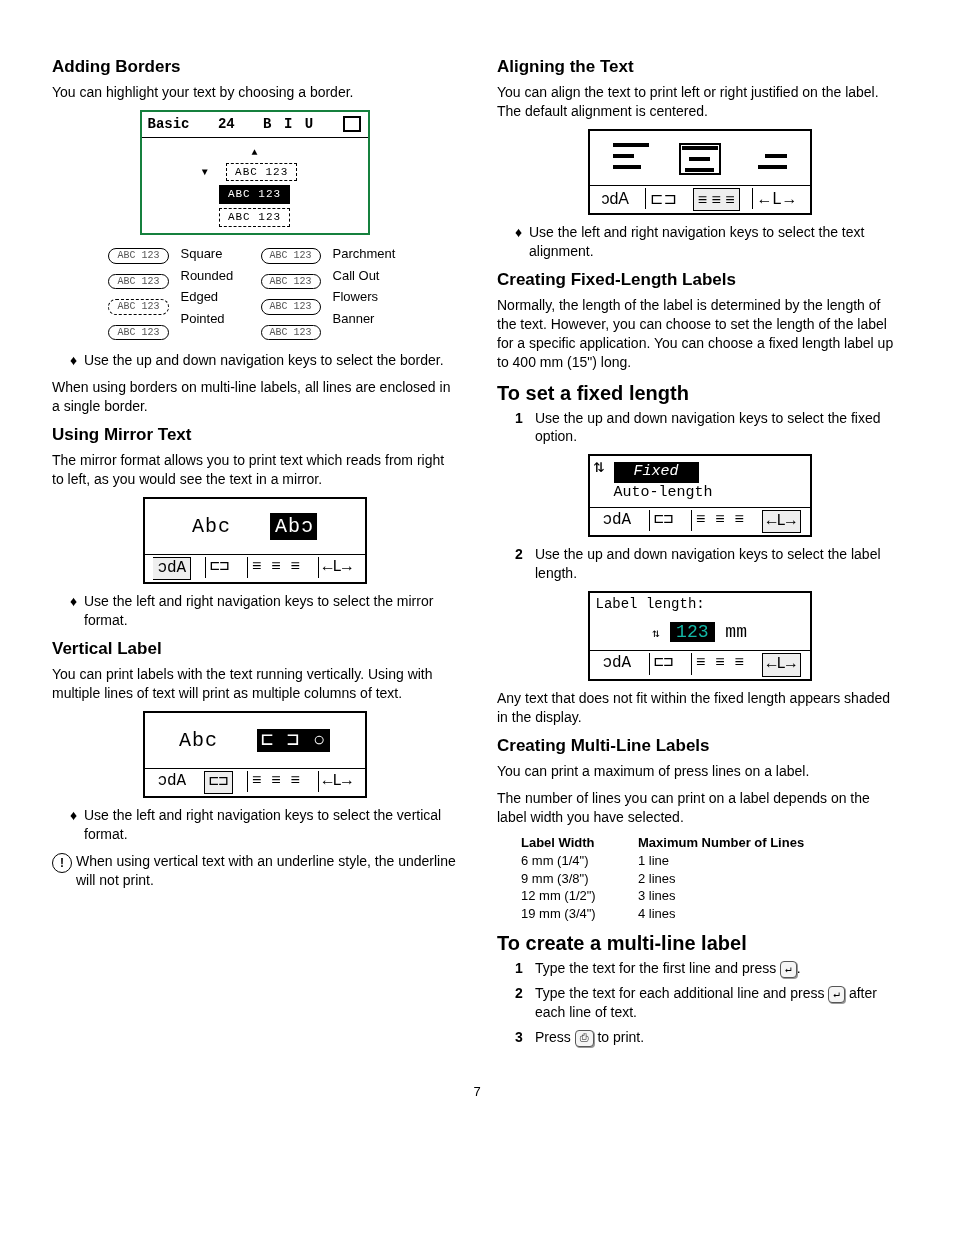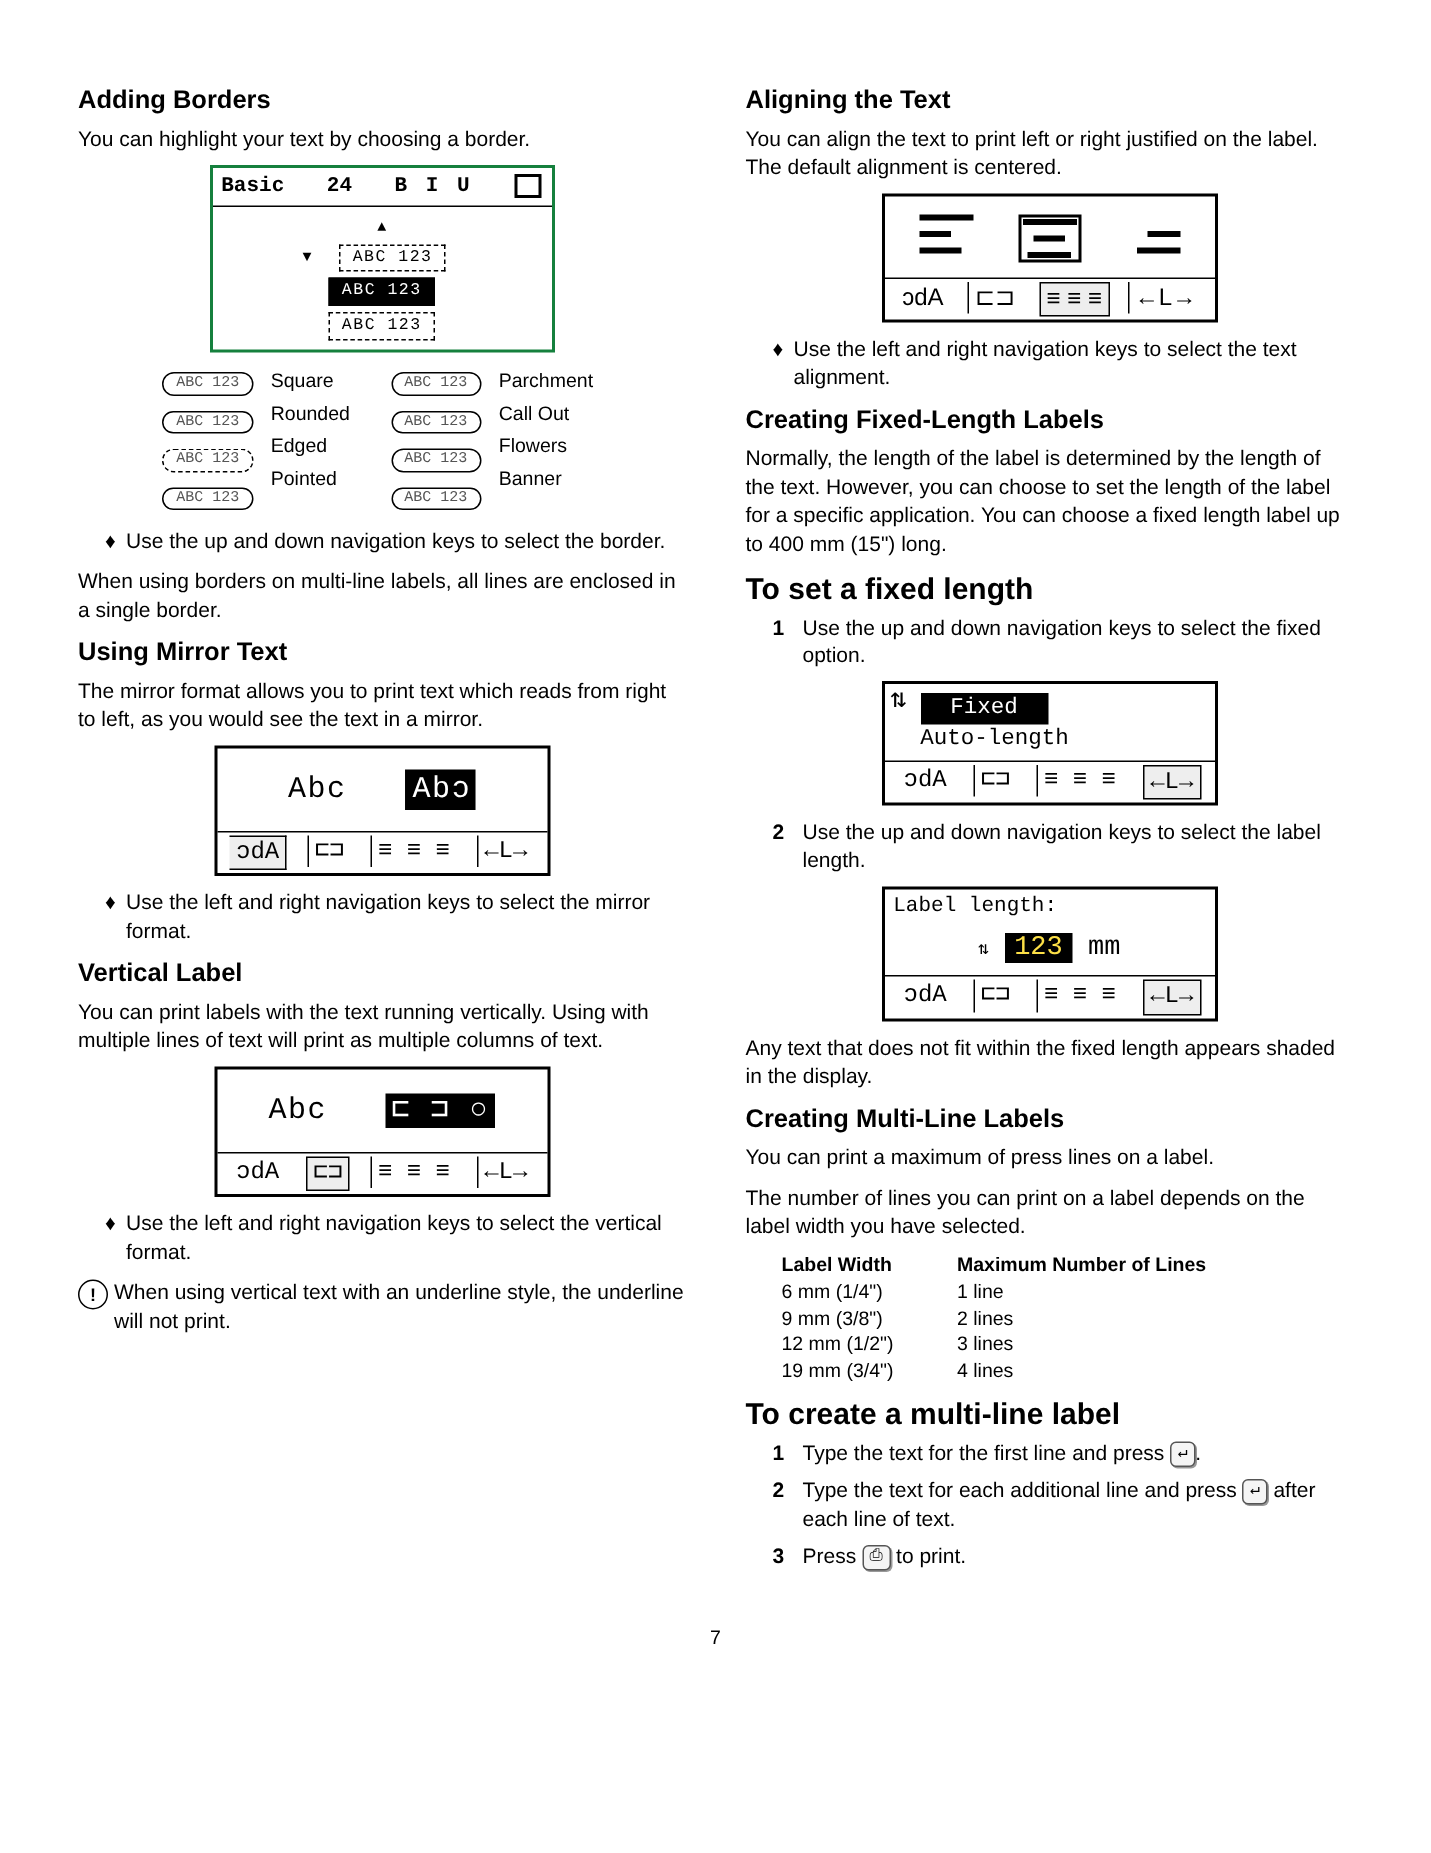--- a/index.html
+++ b/index.html
@@ -215,41 +215,42 @@
     left: 4px;
     top: 4px;
     font-size: 18px;
     line-height: 14px;
   }
   .fixed-main .sel-row {
     color: #fff;
     background: #000;
     display: inline-block;
     padding: 0 20px;
+    font-style: italic;
   }
 
   .len-fig {
     width: 220px;
     border: 2px solid #000;
     margin: 8px auto;
     font-family: "Courier New", monospace;
   }
   .len-title {
     padding: 2px 6px;
     font-size: 14px;
   }
   .len-val {
     text-align: center;
     padding: 4px 0 6px 0;
     border-bottom: 1.5px solid #000;
     font-size: 18px;
   }
   .len-val .inv {
     background: #000;
-    color: #fde047;
+    color: #14b8a6;
     padding: 0 6px;
   }
 
   .line-table {
     margin: 2px 0 8px 24px;
     font-size: 13px;
   }
   .line-table .hdr {
     font-weight: bold;
   }

